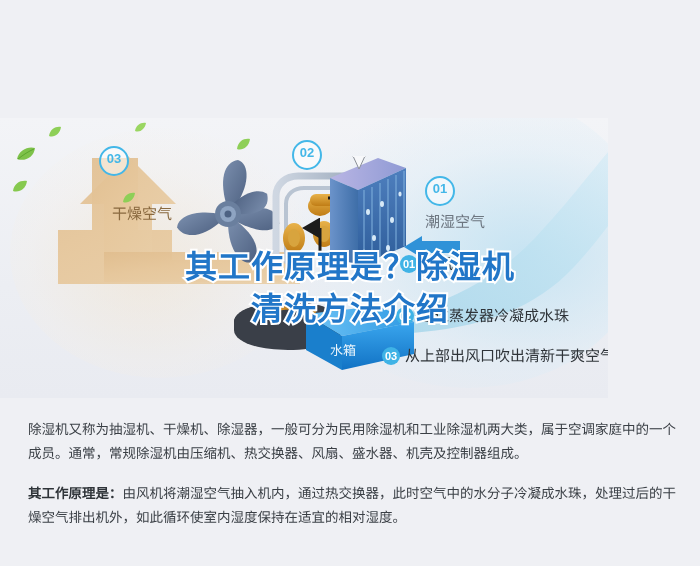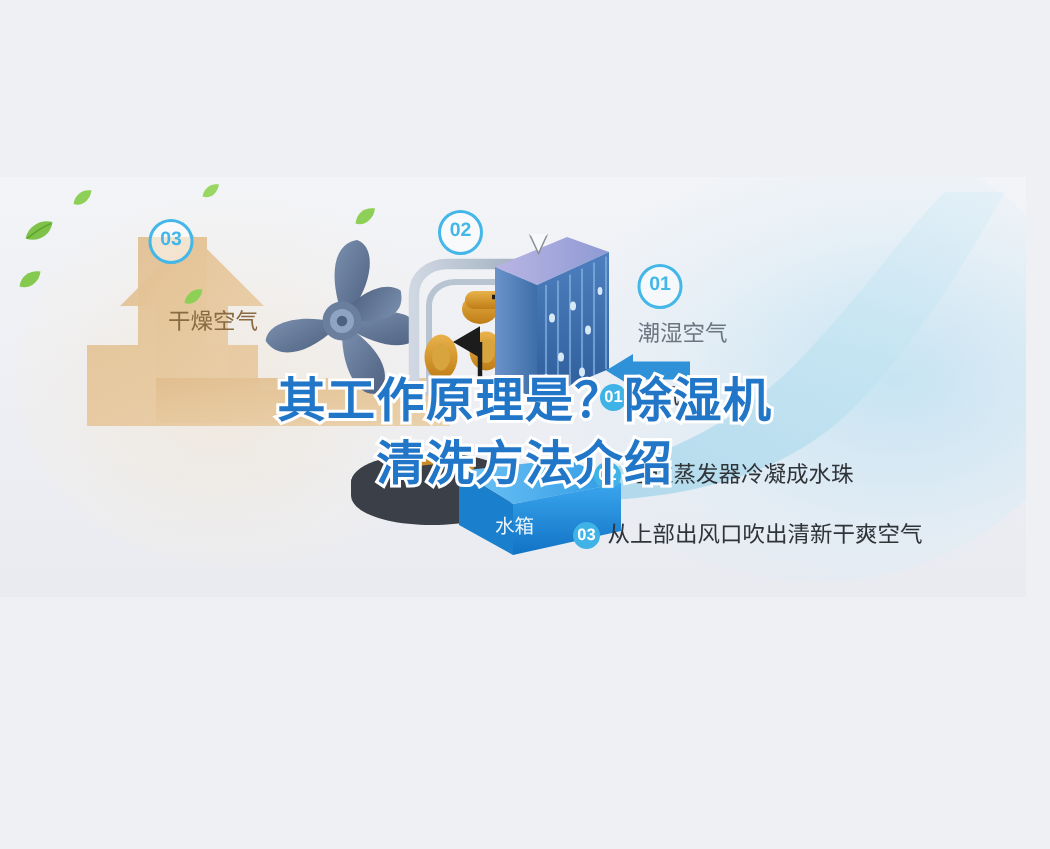--- a/index.html
+++ b/index.html
@@ -39,21 +39,21 @@
     white-space: nowrap;
   }
   .hero-title .t-a { letter-spacing: -1px; }
   .hero-title .t-b { margin-left: 10px; letter-spacing: 2px; }
 
   
   .stage {
     position: absolute;
     left: 0;
     top: 118px;
-    width: 684px;
+    width: 608px;
     height: 280px;
     overflow: hidden;
     background: linear-gradient(180deg,#f3f4f7 0%, #eceef3 60%, #e9ebf1 100%);
   }
 
   
   .wash-blue {
     position: absolute;
     right: -40px;
     top: -30px;
@@ -464,14 +464,18 @@
     <div class="step-line" id="step-3">
       <span class="dot-badge">03</span><span>从上部出风口吹出清新干爽空气</span>
     </div>
   </div>
 
   <div class="overlay-title">
     <span class="ol-1">其工作原理是？除湿机</span>
     <span class="ol-2">清洗方法介绍</span>
   </div>
 
+  <div class="body-copy">
+    <p>除湿机又称为抽湿机、干燥机、除湿器，一般可分为民用除湿机和工业除湿机两大类，属于空调家庭中的一个成员。通常，常规除湿机由压缩机、热交换器、风扇、盛水器、机壳及控制器组成。</p>
+    <p><span class="lead">其工作原理是：</span><span>由风机将潮湿空气抽入机内，通过热交换器，此时空气中的水分子冷凝成水珠，处理过后的干燥空气排出机外，如此循环使室内湿度保持在适宜的相对湿度。</span></p>
+  </div>
 
 </div>
 
 </body></html>

